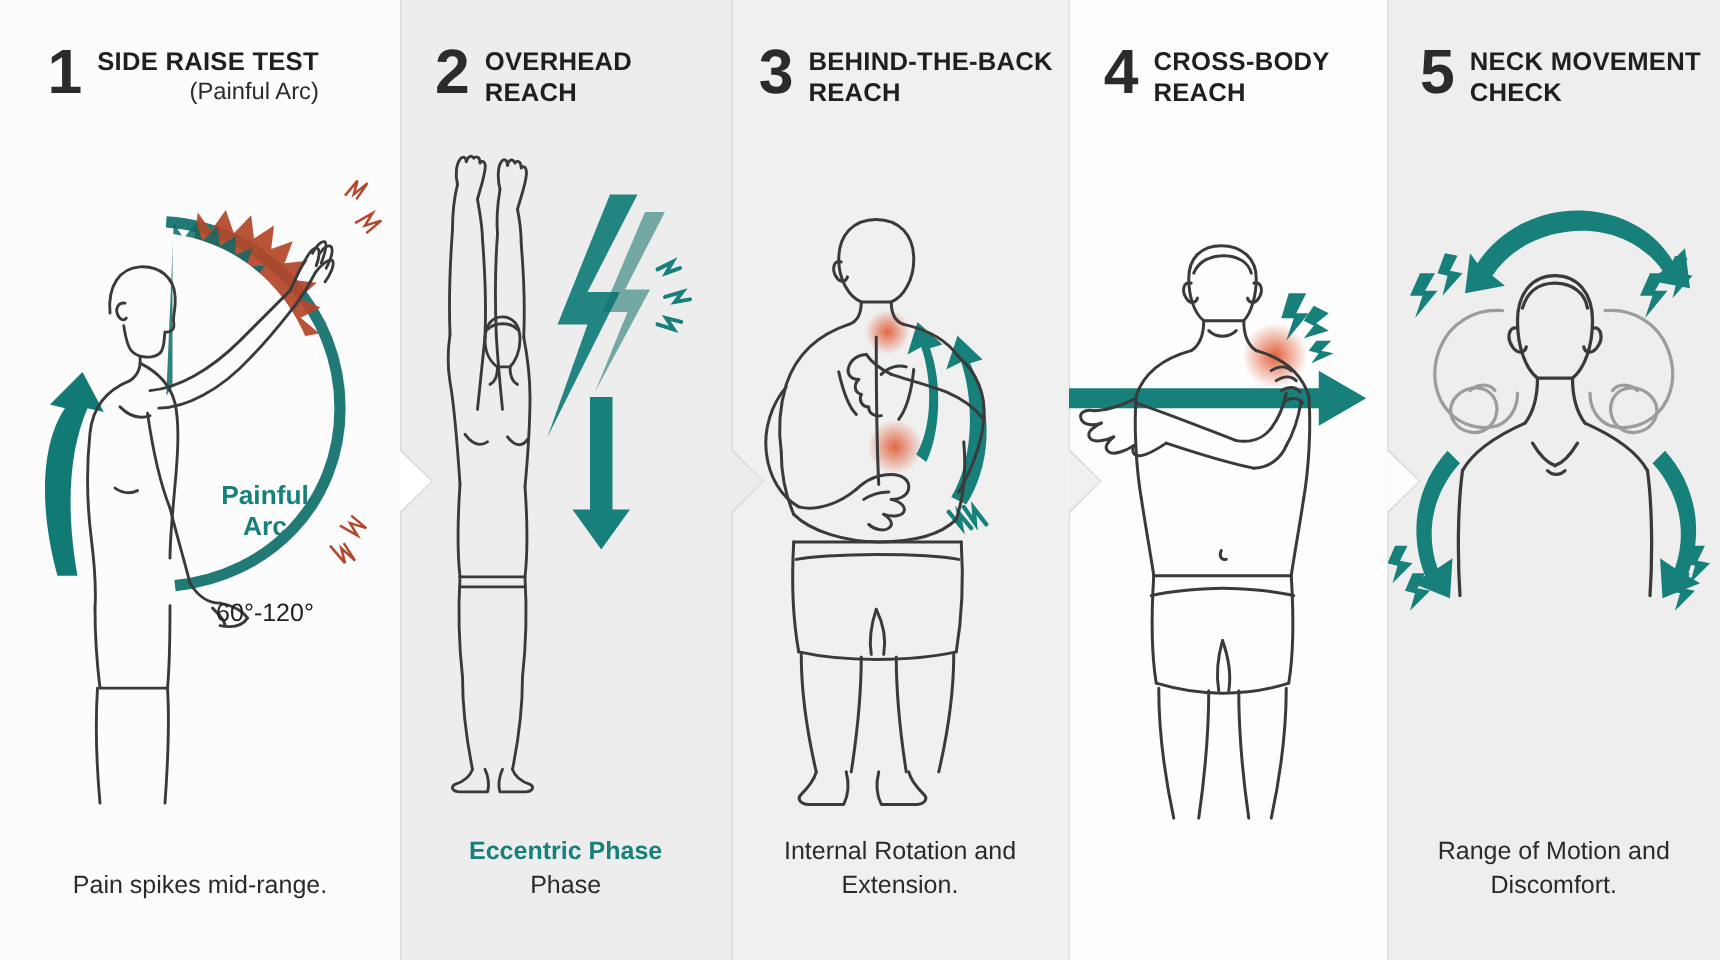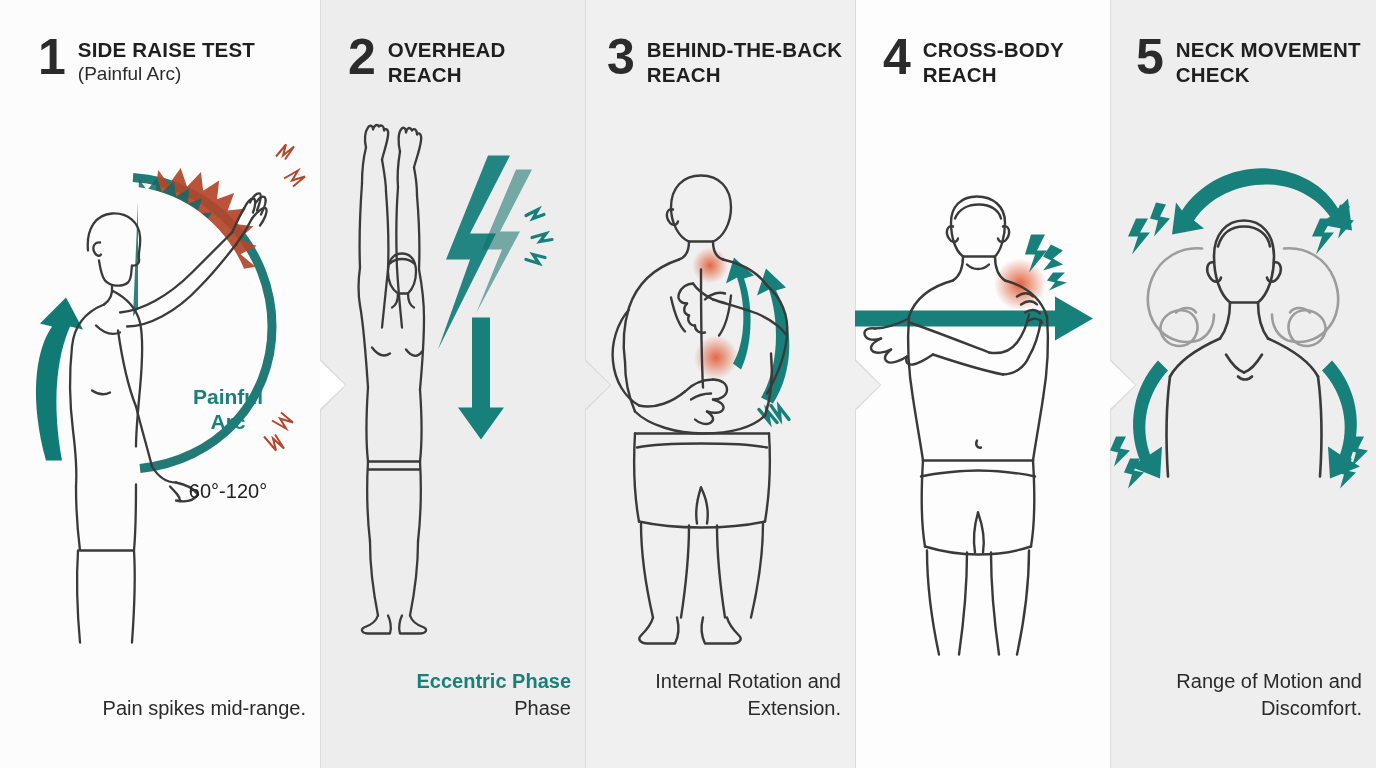--- a/index.html
+++ b/index.html
@@ -50,37 +50,37 @@
     letter-spacing:-1px;margin-right:13px;
     flex:0 0 auto;
   }
   .ttl{
     font-size:20.5px;line-height:25px;font-weight:700;color:#1f1f1f;
     letter-spacing:.2px;text-transform:uppercase;
     padding-top:3px;
   }
   .sub{
     display:block;font-weight:400;text-transform:none;
-    font-size:19px;line-height:24px;color:#2b2b2b;letter-spacing:0;
+    font-size:19px;line-height:24px;color:#2b2b2b;letter-spacing:0;text-align:right;
   }
 
   
   .art{flex:1 1 auto;position:relative;}
   .art svg{position:absolute;left:0;top:0;width:100%;height:100%;}
 
   
   .cap{
     padding:0 14px 46px 14px;
-    text-align:right;
+    text-align:center;
     font-size:20px;line-height:27px;color:#2a2a2a;
   }
   .cap .hl{display:block;font-weight:700;color:#17807b;}
 
   .arc-label{
-    position:absolute;left:168px;top:298px;width:120px;text-align:center;
+    position:absolute;left:152px;top:298px;width:120px;text-align:center;
     pointer-events:none;
   }
   .arc-label .l1{font-size:21px;line-height:25px;font-weight:700;color:#17807b;}
   .arc-label .l2{font-size:20px;line-height:26px;color:#222;margin-top:44px;}
 </style>
 </head>
 <body>
 
 <div id="board">
 

